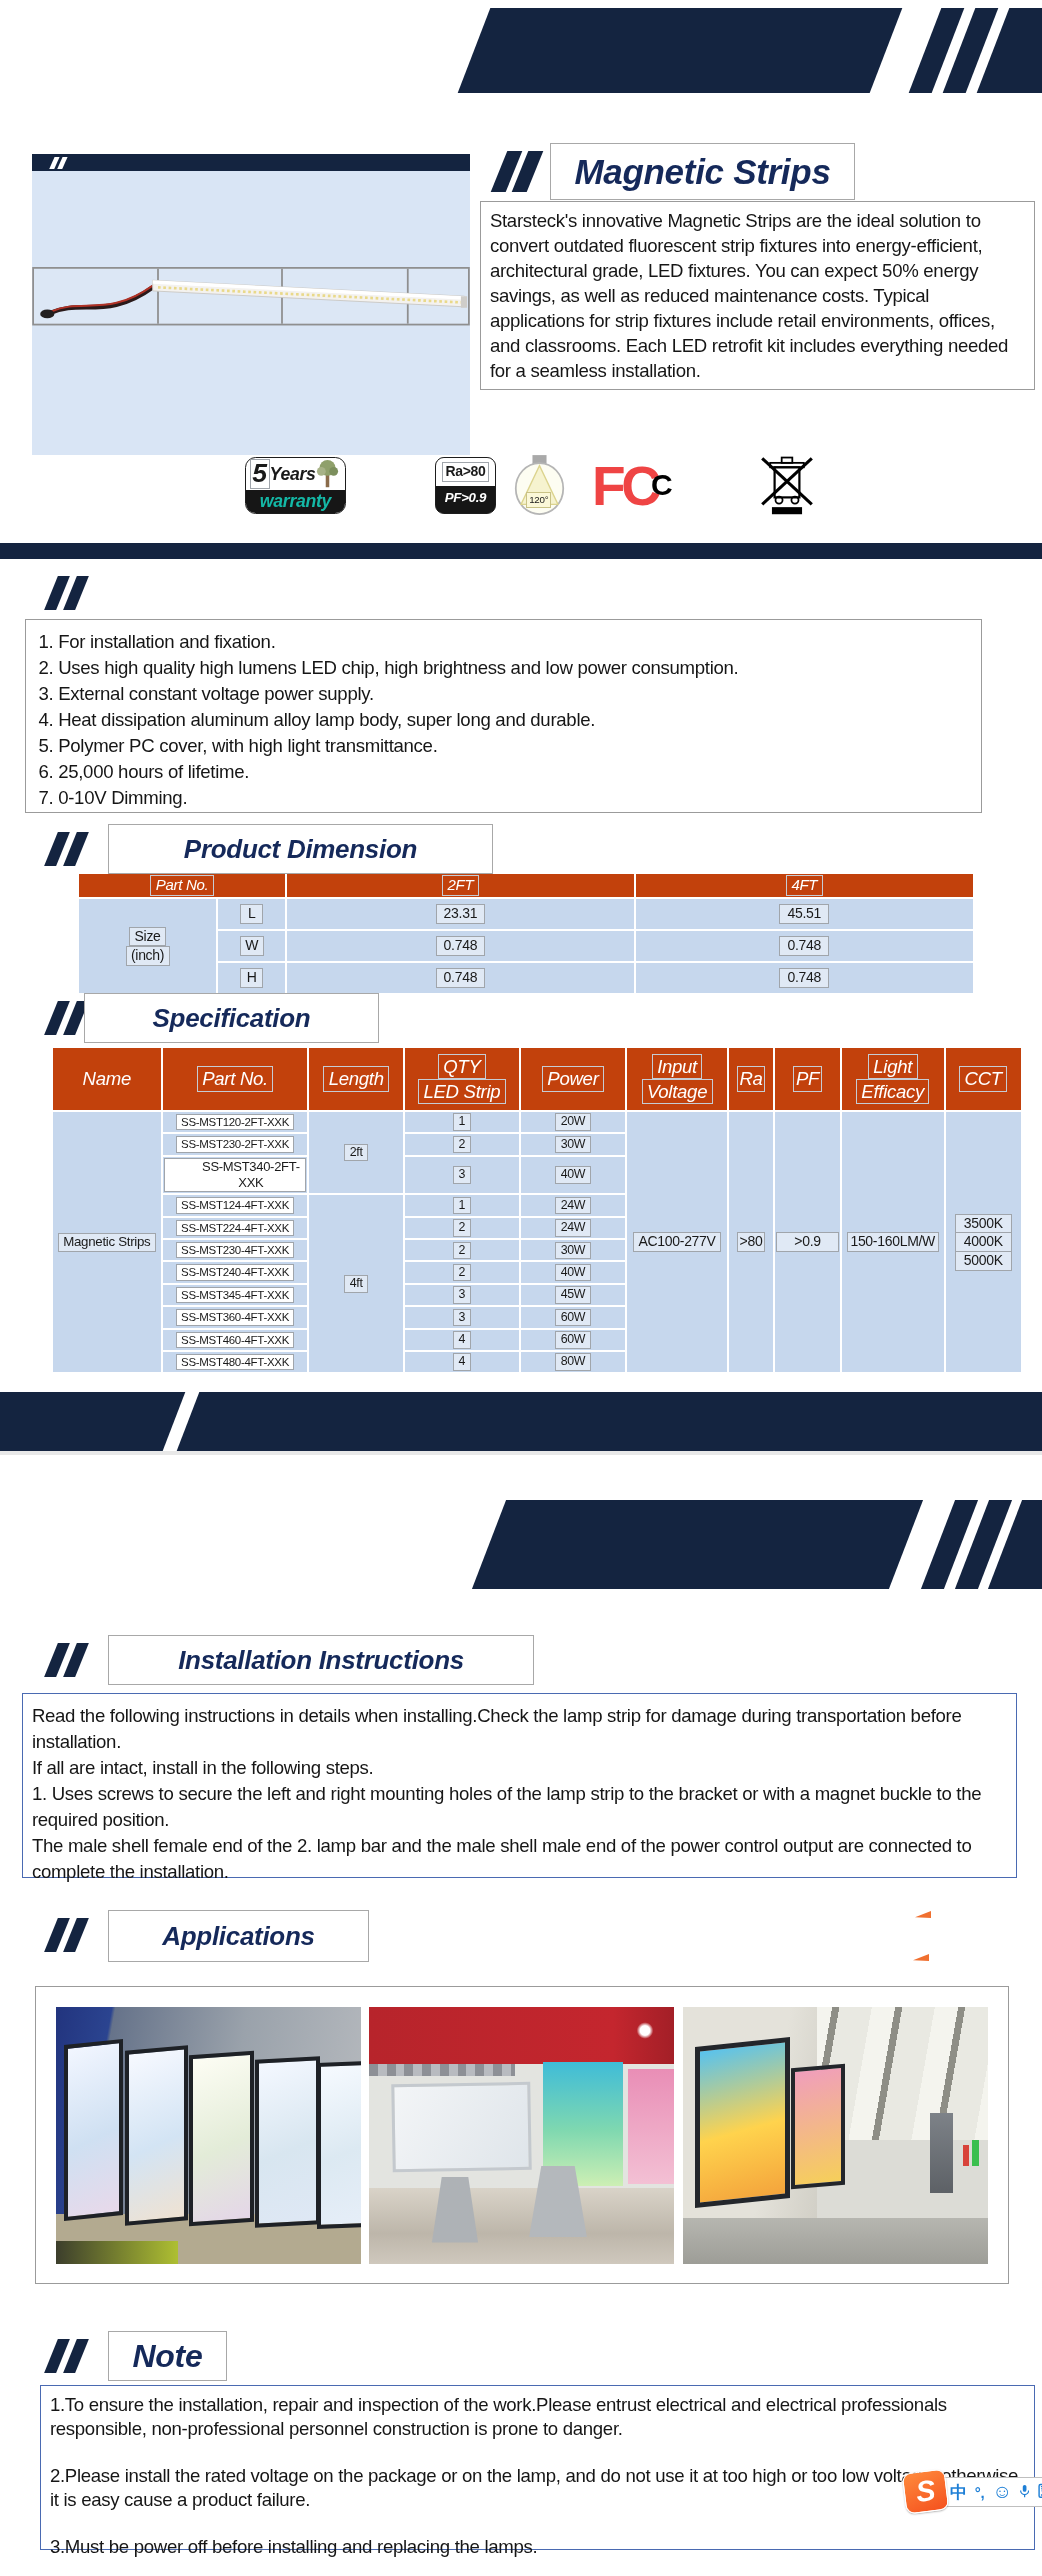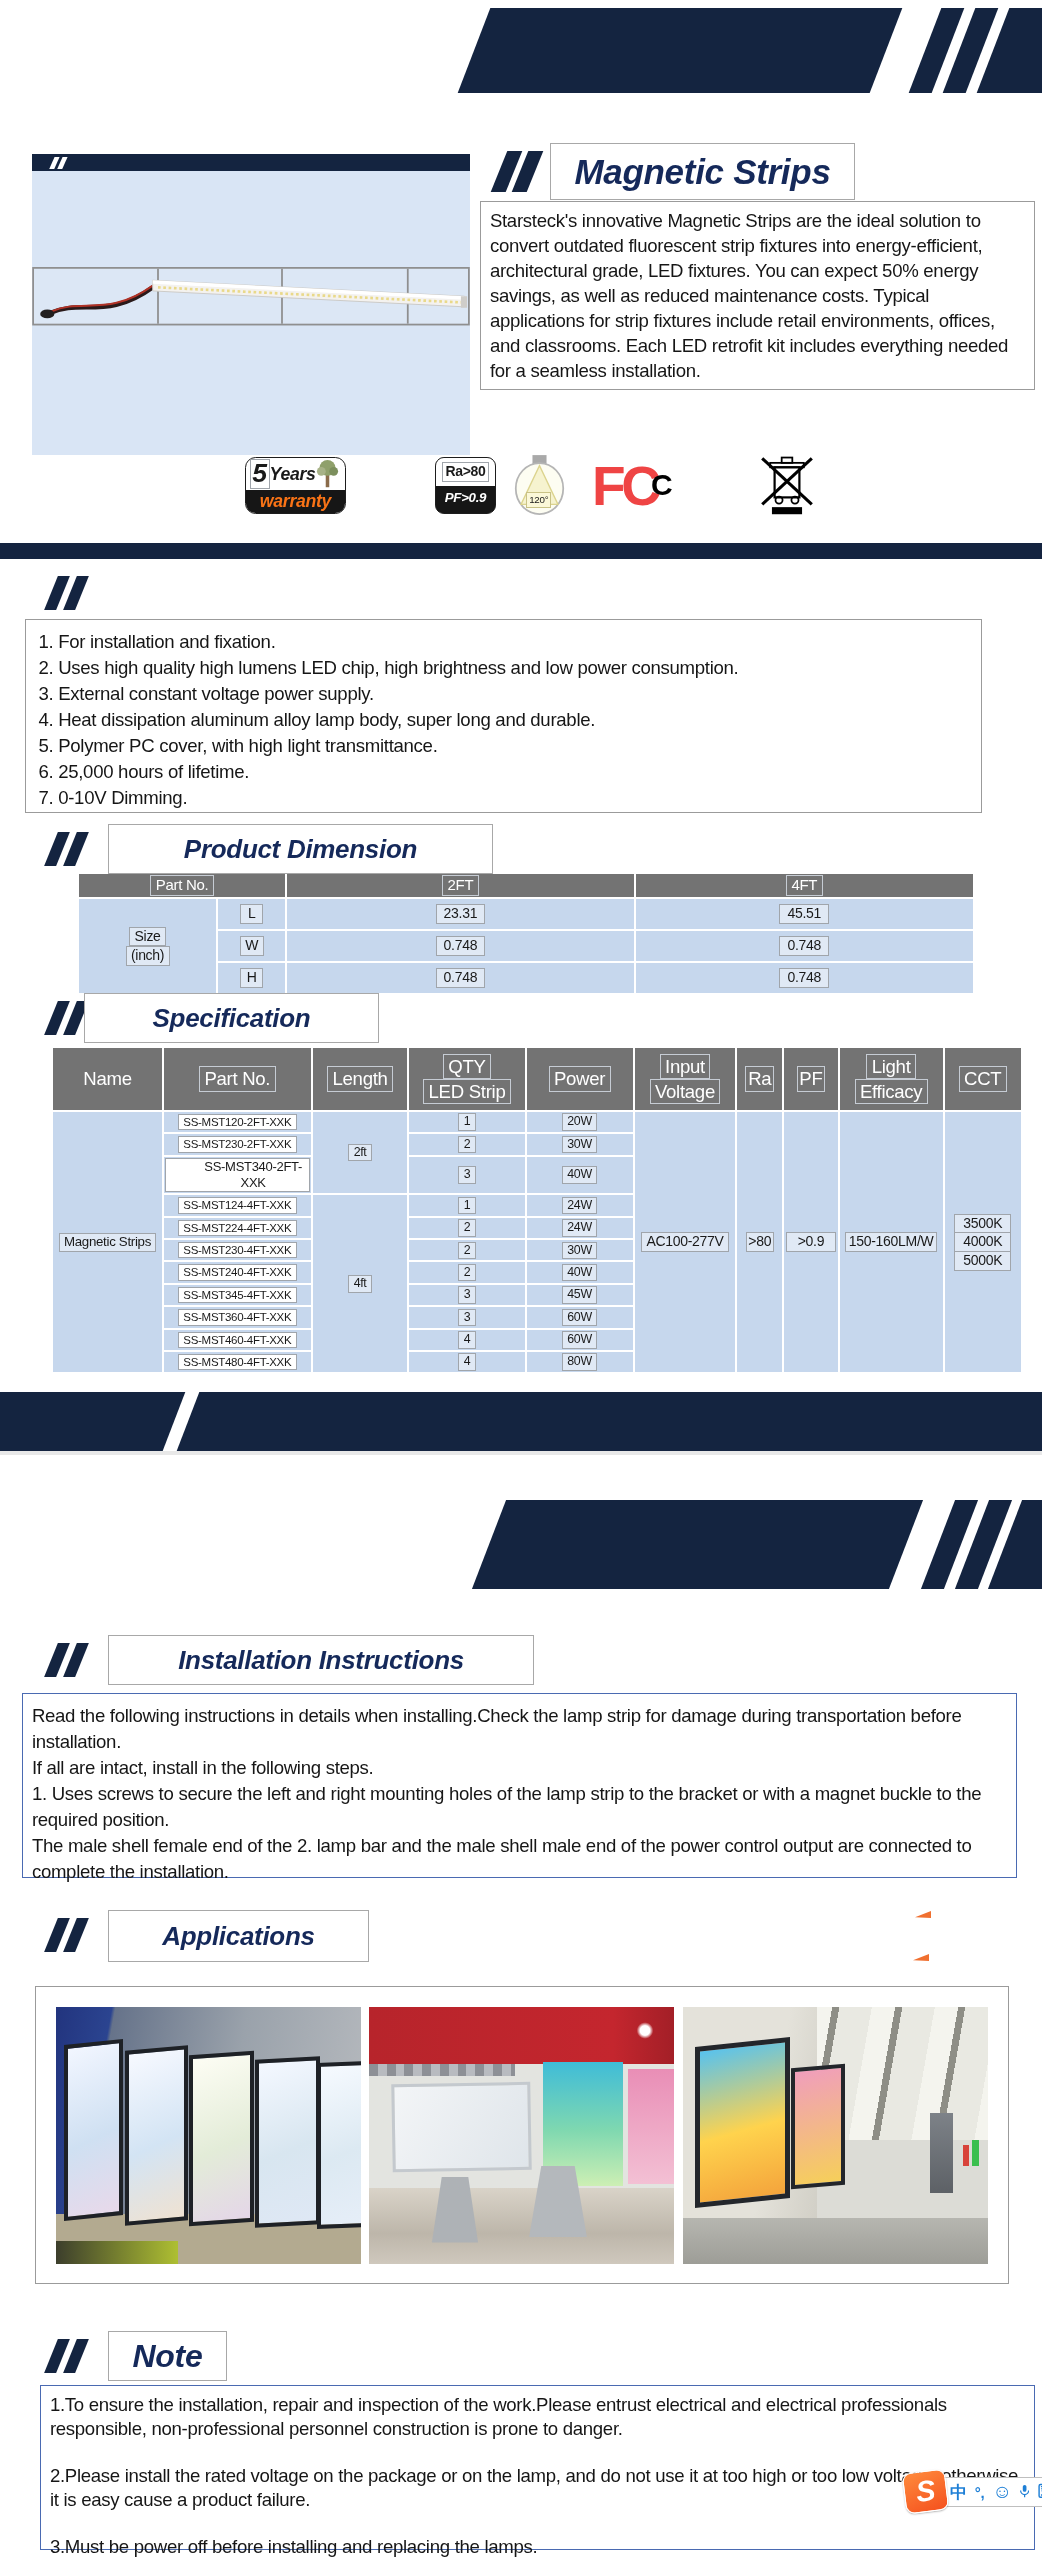--- a/index.html
+++ b/index.html
@@ -18,21 +18,21 @@
   .obox{display:inline-block;border:0.9px solid #a0a5ab;background:rgba(255,255,255,.45);
         padding:0 4.4px;line-height:1.25;}
   .obox.hdr{border-color:#c6ccd4;background:transparent;color:#fff;}
   .obox.white{background:#fff;}
   
   .txtbox{border:0.9px solid #9b9b9b;background:#fff;}
   .bluebox{border:0.9px solid #4a6ab2;background:#fff;}
   .body-text{font-size:18.6px;line-height:25px;color:#161616;}
   
   table{border-collapse:separate;border-spacing:2.7px;}
-  th{background:#737373;color:#fff;font-weight:normal;}
+  th{background:#c2410c;color:#fff;font-weight:normal;font-style:italic;}
   td{background:#c6d7ed;text-align:center;vertical-align:middle;}
   
   .photo{position:absolute;top:19.5px;height:257px;width:305px;overflow:hidden;background:#888;}
   .photo *{position:absolute;}
 </style>
 </head>
 <body>
 
 <div id="page">
 
@@ -76,21 +76,21 @@
       <span class="obox" style="font-size:26.6px;font-weight:bold;font-style:italic;padding:0 1.8px;line-height:1.05;">5</span>
       <span style="font-size:17.7px;font-weight:bold;font-style:italic;">Years</span>
       <svg width="23" height="30" viewBox="0 0 26 34">
         <rect x="11" y="17" width="4" height="15" fill="#8a6b4a"></rect>
         <circle cx="13" cy="10" r="9" fill="#8fa06b"></circle>
           <circle cx="6" cy="14" r="5" fill="#a7b287"></circle>
           <circle cx="20" cy="14" r="5" fill="#7c8f5d"></circle>
       </svg>
     </div>
     <div style="height:23px;background:#161616;display:flex;align-items:center;justify-content:center;">
-      <span style="color:#f97316;font-size:17.7px;font-weight:bold;font-style:italic;">warranty</span>
+      <span style="color:#14b8a6;font-size:17.7px;font-weight:bold;font-style:italic;">warranty</span>
     </div>
   </div>
 
   <div class="abs" style="left:395px;top:457px;width:59px;height:55px;border:1.8px solid #1d1d1d;border-radius:8.9px;overflow:hidden;background:#161616;margin-left:40px;">
     <div style="height:27.5px;background:#fff;display:flex;align-items:center;justify-content:center;">
       <span class="obox" style="font-size:14px;font-weight:bold;padding:0 2.7px;">Ra&gt;80</span>
     </div>
     <div style="height:24px;display:flex;align-items:center;justify-content:center;">
       <span style="color:#fff;font-size:13.3px;font-weight:bold;font-style:italic;">PF&gt;0.9</span>
     </div>
@@ -224,21 +224,21 @@
       <th><span class="obox hdr" style="font-size:18.6px;">CCT</span></th>
     </tr>
     <tr style="height:20.4px;">
       <td rowspan="11"><span class="obox" style="font-size:13.3px;">Magnetic Strips</span></td>
       <td><span class="obox white" style="font-size:11.5px;">SS-MST120-2FT-XXK</span></td>
       <td rowspan="3"><span class="obox" style="font-size:12.4px;">2ft</span></td>
       <td><span class="obox" style="font-size:12.4px;min-width:7px;">1</span></td>
       <td><span class="obox" style="font-size:12.4px;">20W</span></td>
       <td rowspan="11"><span class="obox" style="font-size:14px;">AC100-277V</span></td>
       <td rowspan="11"><span class="obox" style="font-size:14px;padding:0 1.8px;">&gt;80</span></td>
-      <td rowspan="11"><span class="obox" style="font-size:14px;padding:0 11px;">&gt;0.9</span></td>
+      <td rowspan="11"><span class="obox" style="font-size:14px;padding:0 17px;">&gt;0.9</span></td>
       <td rowspan="11"><span class="obox" style="font-size:14px;padding:0 2.7px;">150-160LM/W</span></td>
       <td rowspan="11">
         <span class="obox" style="font-size:14px;display:block;width:46px;margin:0 auto;">3500K</span>
         <span class="obox" style="font-size:14px;display:block;width:46px;margin:-0.9px auto 0;">4000K</span>
         <span class="obox" style="font-size:14px;display:block;width:46px;margin:-0.9px auto 0;">5000K</span>
       </td>
     </tr>
     <tr style="height:20.4px;">
       <td><span class="obox white" style="font-size:11.5px;">SS-MST230-2FT-XXK</span></td>
       <td><span class="obox" style="font-size:12.4px;min-width:7px;">2</span></td>

